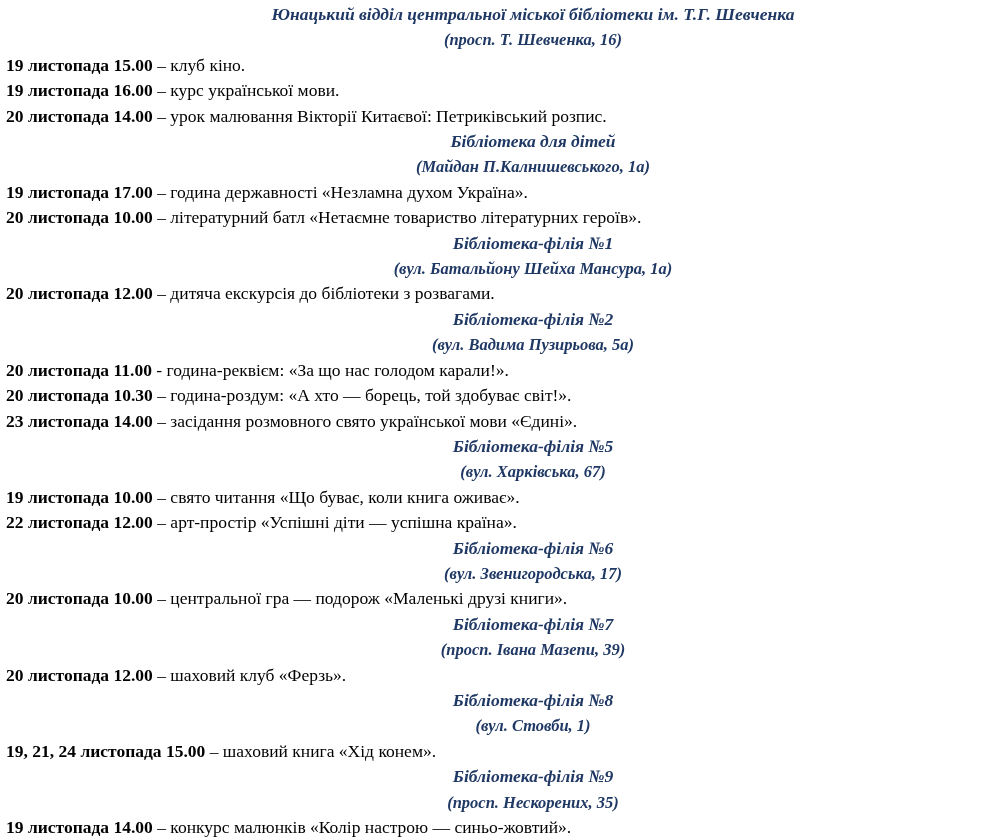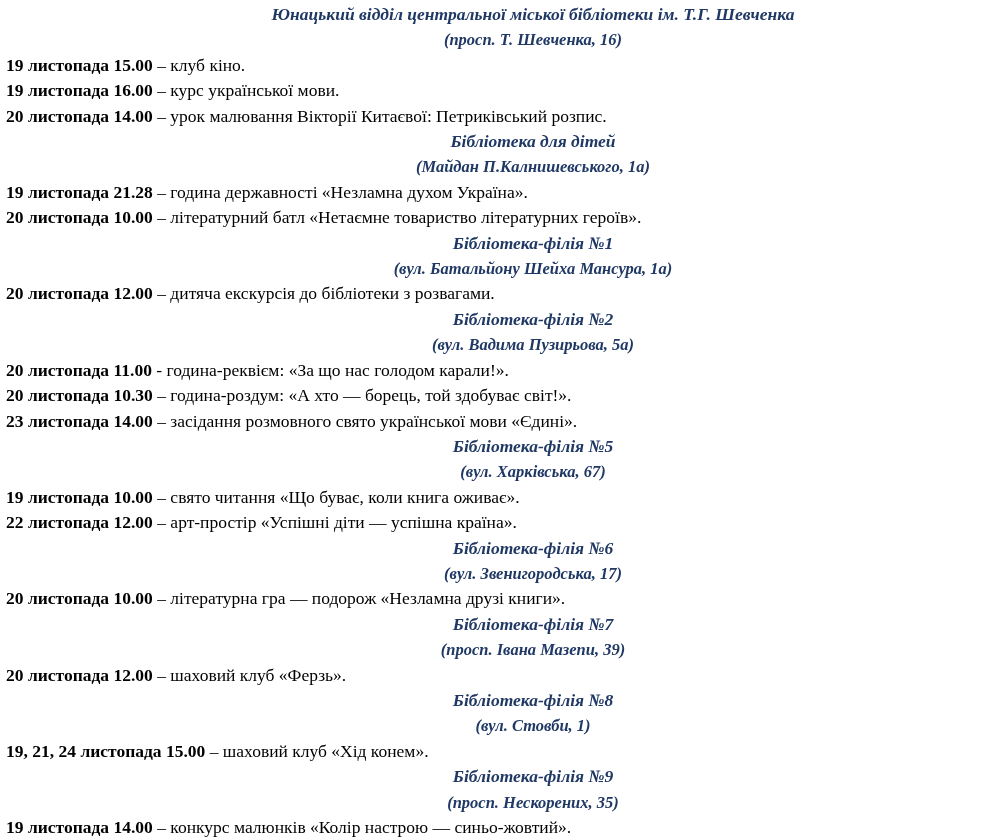--- a/index.html
+++ b/index.html
@@ -57,21 +57,21 @@
     <span class="txt">– курс української мови.</span>
   </div>
   <div class="line event">
     <span class="dt">20 листопада 14.00</span>
     <span class="txt">– урок малювання Вікторії Китаєвої: Петриківський розпис.</span>
   </div>
 
   <div class="line heading">Бібліотека для дітей</div>
   <div class="line address">(Майдан П.Калнишевського, 1а)</div>
   <div class="line event">
-    <span class="dt">19 листопада 21.28</span>
+    <span class="dt">19 листопада 17.00</span>
     <span class="txt">– година державності «Незламна духом Україна».</span>
   </div>
   <div class="line event">
     <span class="dt">20 листопада 10.00</span>
     <span class="txt">– літературний батл «Нетаємне товариство літературних героїв».</span>
   </div>
 
   <div class="line heading">Бібліотека-філія №1</div>
   <div class="line address">(вул. Батальйону Шейха Мансура, 1а)</div>
   <div class="line event">
@@ -102,35 +102,35 @@
   </div>
   <div class="line event">
     <span class="dt">22 листопада 12.00</span>
     <span class="txt">– арт-простір «Успішні діти — успішна країна».</span>
   </div>
 
   <div class="line heading">Бібліотека-філія №6</div>
   <div class="line address">(вул. Звенигородська, 17)</div>
   <div class="line event">
     <span class="dt">20 листопада 10.00</span>
-    <span class="txt">– літературна гра — подорож «Незламна друзі книги».</span>
+    <span class="txt">– центральної гра — подорож «Маленькі друзі книги».</span>
   </div>
 
   <div class="line heading">Бібліотека-філія №7</div>
   <div class="line address">(просп. Івана Мазепи, 39)</div>
   <div class="line event">
     <span class="dt">20 листопада 12.00</span>
     <span class="txt">– шаховий клуб «Ферзь».</span>
   </div>
 
   <div class="line heading">Бібліотека-філія №8</div>
   <div class="line address">(вул. Стовби, 1)</div>
   <div class="line event">
     <span class="dt">19, 21, 24 листопада 15.00</span>
-    <span class="txt">– шаховий клуб «Хід конем».</span>
+    <span class="txt">– шаховий книга «Хід конем».</span>
   </div>
 
   <div class="line heading">Бібліотека-філія №9</div>
   <div class="line address">(просп. Нескорених, 35)</div>
   <div class="line event">
     <span class="dt">19 листопада 14.00</span>
     <span class="txt">– конкурс малюнків «Колір настрою — синьо-жовтий».</span>
   </div>
 
 </div>

